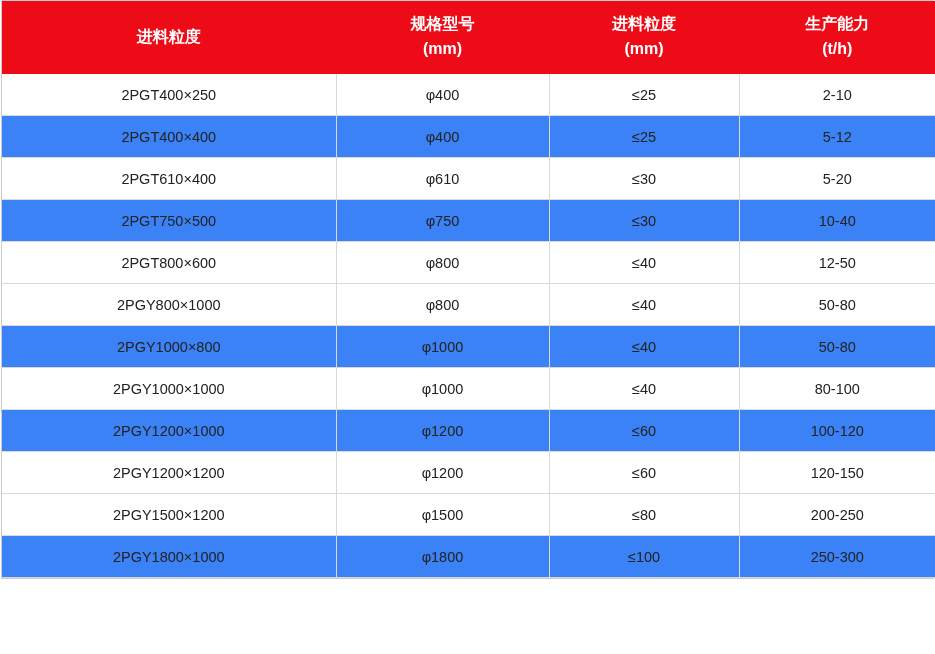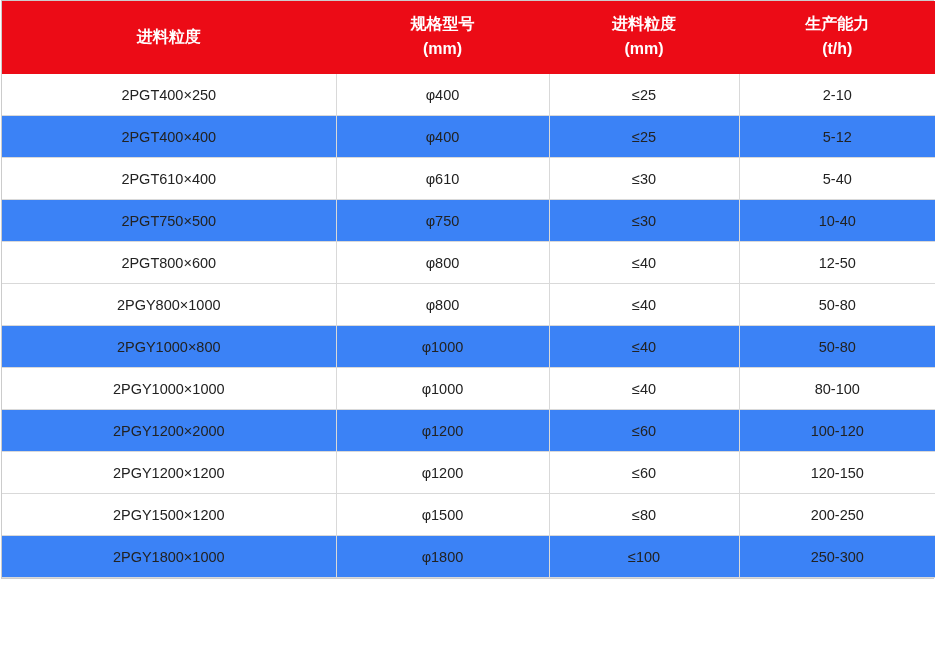--- a/index.html
+++ b/index.html
@@ -103,21 +103,21 @@
       <tr class="even">
         <td class="col-model">2PGT400×400</td>
         <td class="col-c">φ400</td>
         <td class="col-c">≤25</td>
         <td class="col-c">5-12</td>
       </tr>
       <tr class="odd">
         <td class="col-model">2PGT610×400</td>
         <td class="col-c">φ610</td>
         <td class="col-c">≤30</td>
-        <td class="col-c">5-40</td>
+        <td class="col-c">5-20</td>
       </tr>
       <tr class="even">
         <td class="col-model">2PGT750×500</td>
         <td class="col-c">φ750</td>
         <td class="col-c">≤30</td>
         <td class="col-c">10-40</td>
       </tr>
       <tr class="odd">
         <td class="col-model">2PGT800×600</td>
         <td class="col-c">φ800</td>
@@ -136,21 +136,21 @@
         <td class="col-c">≤40</td>
         <td class="col-c">50-80</td>
       </tr>
       <tr class="odd">
         <td class="col-model">2PGY1000×1000</td>
         <td class="col-c">φ1000</td>
         <td class="col-c">≤40</td>
         <td class="col-c">80-100</td>
       </tr>
       <tr class="even">
-        <td class="col-model">2PGY1200×2000</td>
+        <td class="col-model">2PGY1200×1000</td>
         <td class="col-c">φ1200</td>
         <td class="col-c">≤60</td>
         <td class="col-c">100-120</td>
       </tr>
       <tr class="odd">
         <td class="col-model">2PGY1200×1200</td>
         <td class="col-c">φ1200</td>
         <td class="col-c">≤60</td>
         <td class="col-c">120-150</td>
       </tr>

